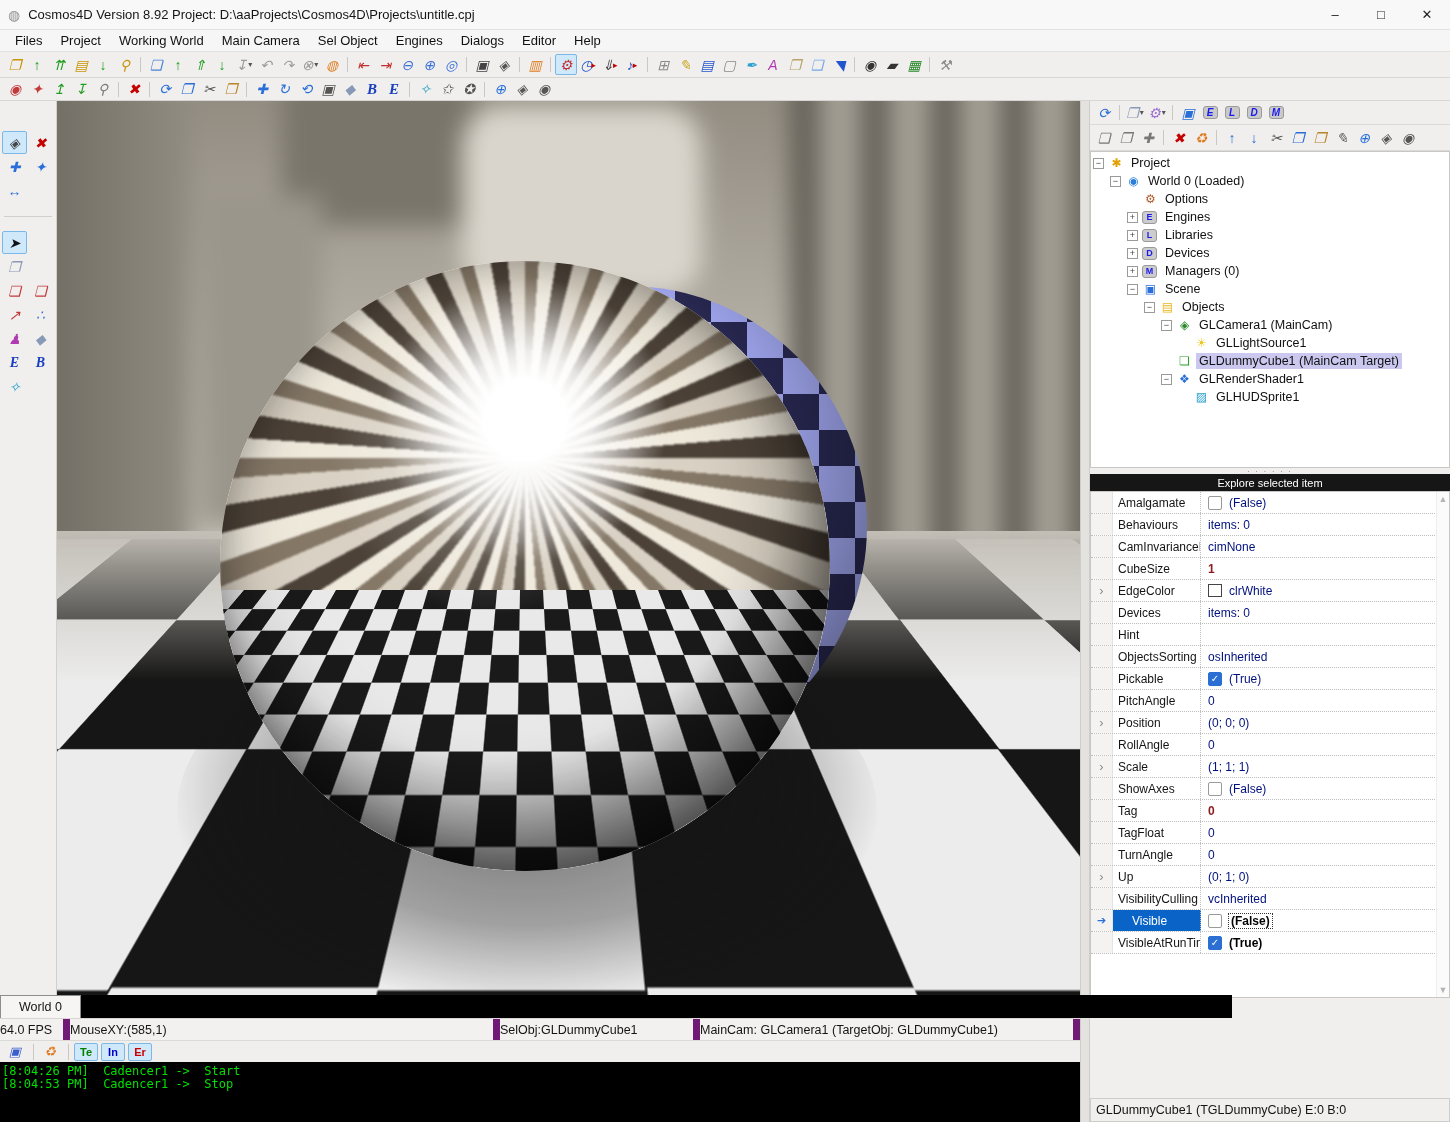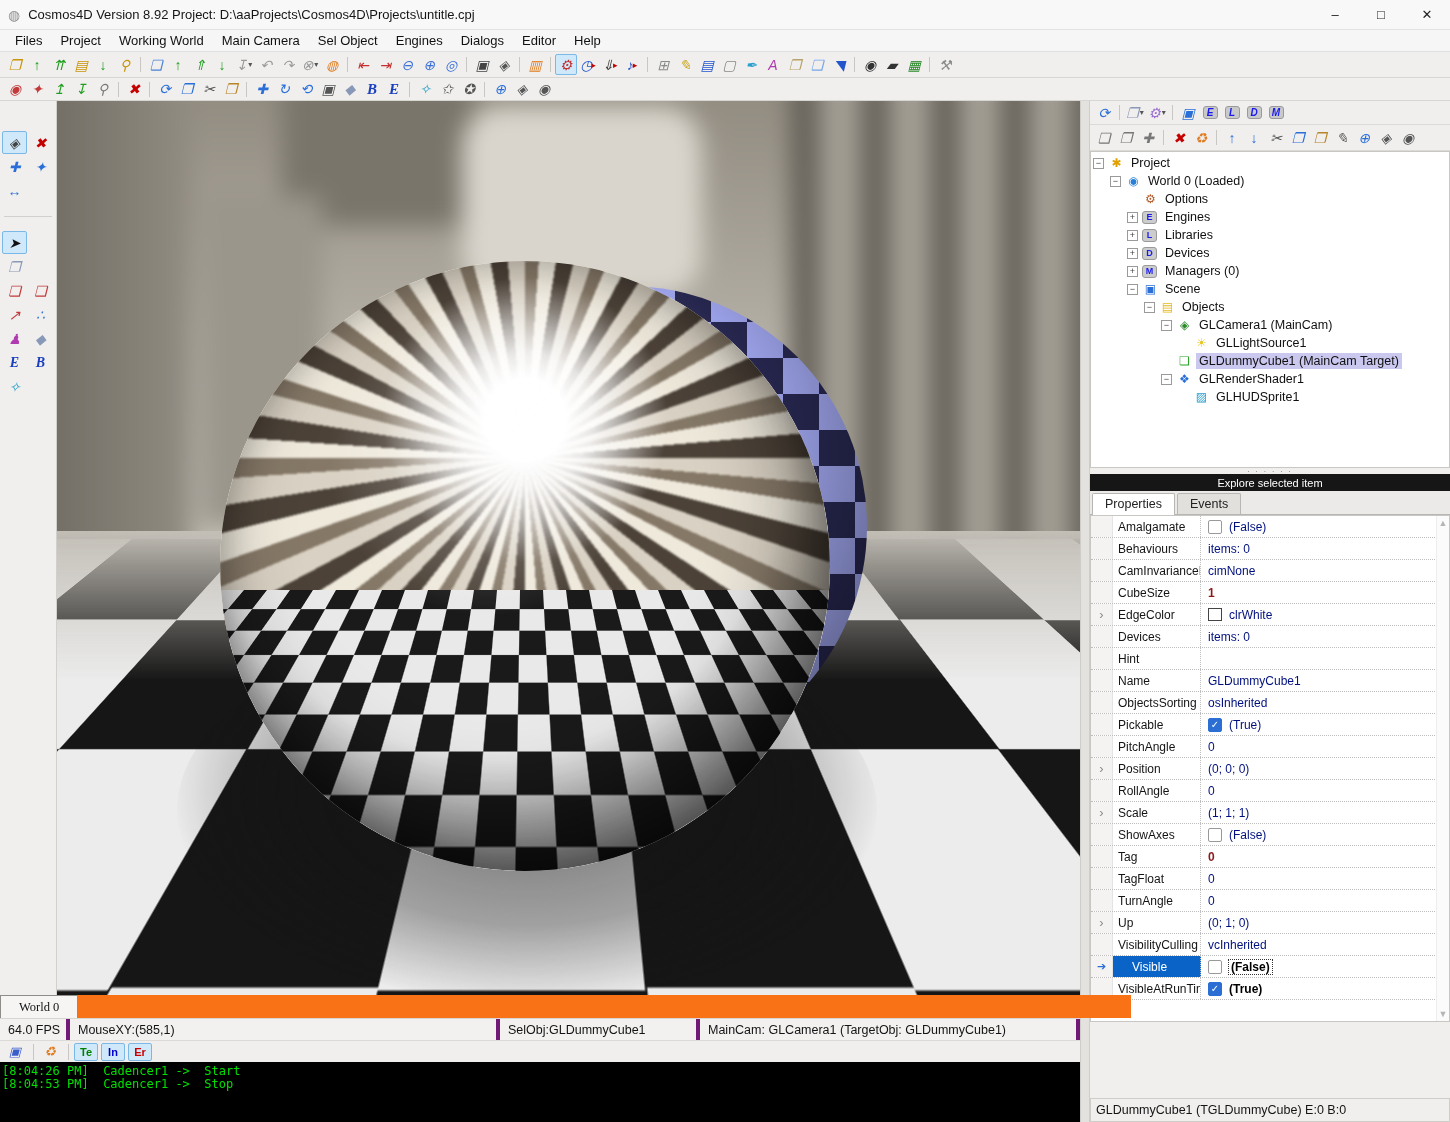--- a/index.html
+++ b/index.html
@@ -104,24 +104,24 @@
   .prow.ckt .ck::before{content:"✓";}
   .prow.boldv .pvtext{font-weight:bold;color:#000;}
   .prow.red .pvtext{color:#8b1a1a;font-weight:bold;}
   .prow.focus .pvtext{outline:1px dotted #333;padding:0 2px;}
   .pscroll{position:absolute;right:0;top:0;width:13px;height:100%;background:#fbfbfb;border-left:1px solid #eee;display:flex;flex-direction:column;justify-content:space-between;align-items:center;padding:2px 0;}
   .parrow{color:#b5b5b5;font-size:9px;}
   #rpfill{flex:1;background:#f0efee;}
   #rpstatus{height:24px;flex:none;background:#f0efee;border:1px solid #cfcdca;display:flex;align-items:center;padding-left:5px;font-size:12.5px;color:#141414;}
 
   
-  #tabstrip{position:absolute;left:0;top:995px;width:1131px;height:23px;background:#f97316;display:flex;align-items:stretch;font-family:Liberation Serif, serif;}
+  #tabstrip{position:absolute;left:0;top:995px;width:1232px;height:23px;background:#000000;display:flex;align-items:stretch;}
   .wtab{background:#f6f5f4;border:1px solid #8f8d8a;border-bottom:none;font-size:12.5px;display:flex;align-items:center;padding:0 18px;color:#141414;}
   #statusbar{position:absolute;left:0;top:1018px;width:1080px;height:22px;background:#f2f1f0;border-top:1px solid #d8d6d3;display:flex;}
-  .seg{border-right:4px solid #701a75;display:flex;align-items:center;padding-left:8px;font-size:12.5px;color:#141414;overflow:hidden;white-space:nowrap;flex:none;}
+  .seg{border-right:7px solid #701a75;display:flex;align-items:center;font-size:12.5px;color:#141414;overflow:hidden;white-space:nowrap;flex:none;}
   #consoletb{position:absolute;left:0;top:1040px;width:1080px;height:22px;background:#f0efee;display:flex;align-items:center;padding-left:4px;border-top:1px solid #dcdad7;}
   .cbtn{min-width:24px;height:18px;background:#cfe8fa;border:1px solid #7ab8e8;border-radius:2px;font-size:11px;font-weight:bold;display:inline-flex;align-items:center;justify-content:center;margin-right:3px;padding:0 3px;}
   .ctbicon{width:22px;height:19px;display:inline-flex;align-items:center;justify-content:center;font-size:13px;position:relative;margin-right:2px;}
   .ctbsep{width:1px;height:16px;background:#c9c7c4;margin:0 5px;}
   #console{position:absolute;left:0;top:1062px;width:1080px;height:60px;background:#000;font-family:"DejaVu Sans Mono",monospace;font-size:12px;color:#00e000;padding:3px 2px;overflow:hidden;}
   .logline{line-height:13px;white-space:pre;}
 </style>
 </head>
 <body>
 
@@ -702,26 +702,20 @@
         <div class="titem" style="padding-left: 87px;">
           <span class="twisty"></span>
           <span class="ticon" style="color: rgb(42, 159, 208);">▨</span>
           <span class="tlabel">GLHUDSprite1</span>
         </div>
       </div>
 
     <div class="dragdots">· · · · · ·</div>
     <div id="explorebar">Explore selected item</div>
 
-    <div id="ptabs">
-
-        <span class="ptab active">Properties</span>
-
-        <span class="ptab">Events</span>
-      </div>
 
     <div id="pgrid">
       <div>
 
           <div class="prow ckf">
             <span class="gut"></span>
             <span class="pname">Amalgamate</span>
             <span class="pval">
 
               <span class="ck"></span>
@@ -778,28 +772,20 @@
 
           <div class="prow">
             <span class="gut"></span>
             <span class="pname">Hint</span>
             <span class="pval">
 
               <span class="pvtext"></span>
             </span>
           </div>
 
-          <div class="prow">
-            <span class="gut"></span>
-            <span class="pname">Name</span>
-            <span class="pval">
-
-              <span class="pvtext">GLDummyCube1</span>
-            </span>
-          </div>
 
           <div class="prow">
             <span class="gut"></span>
             <span class="pname">ObjectsSorting</span>
             <span class="pval">
 
               <span class="pvtext">osInherited</span>
             </span>
           </div>
 

